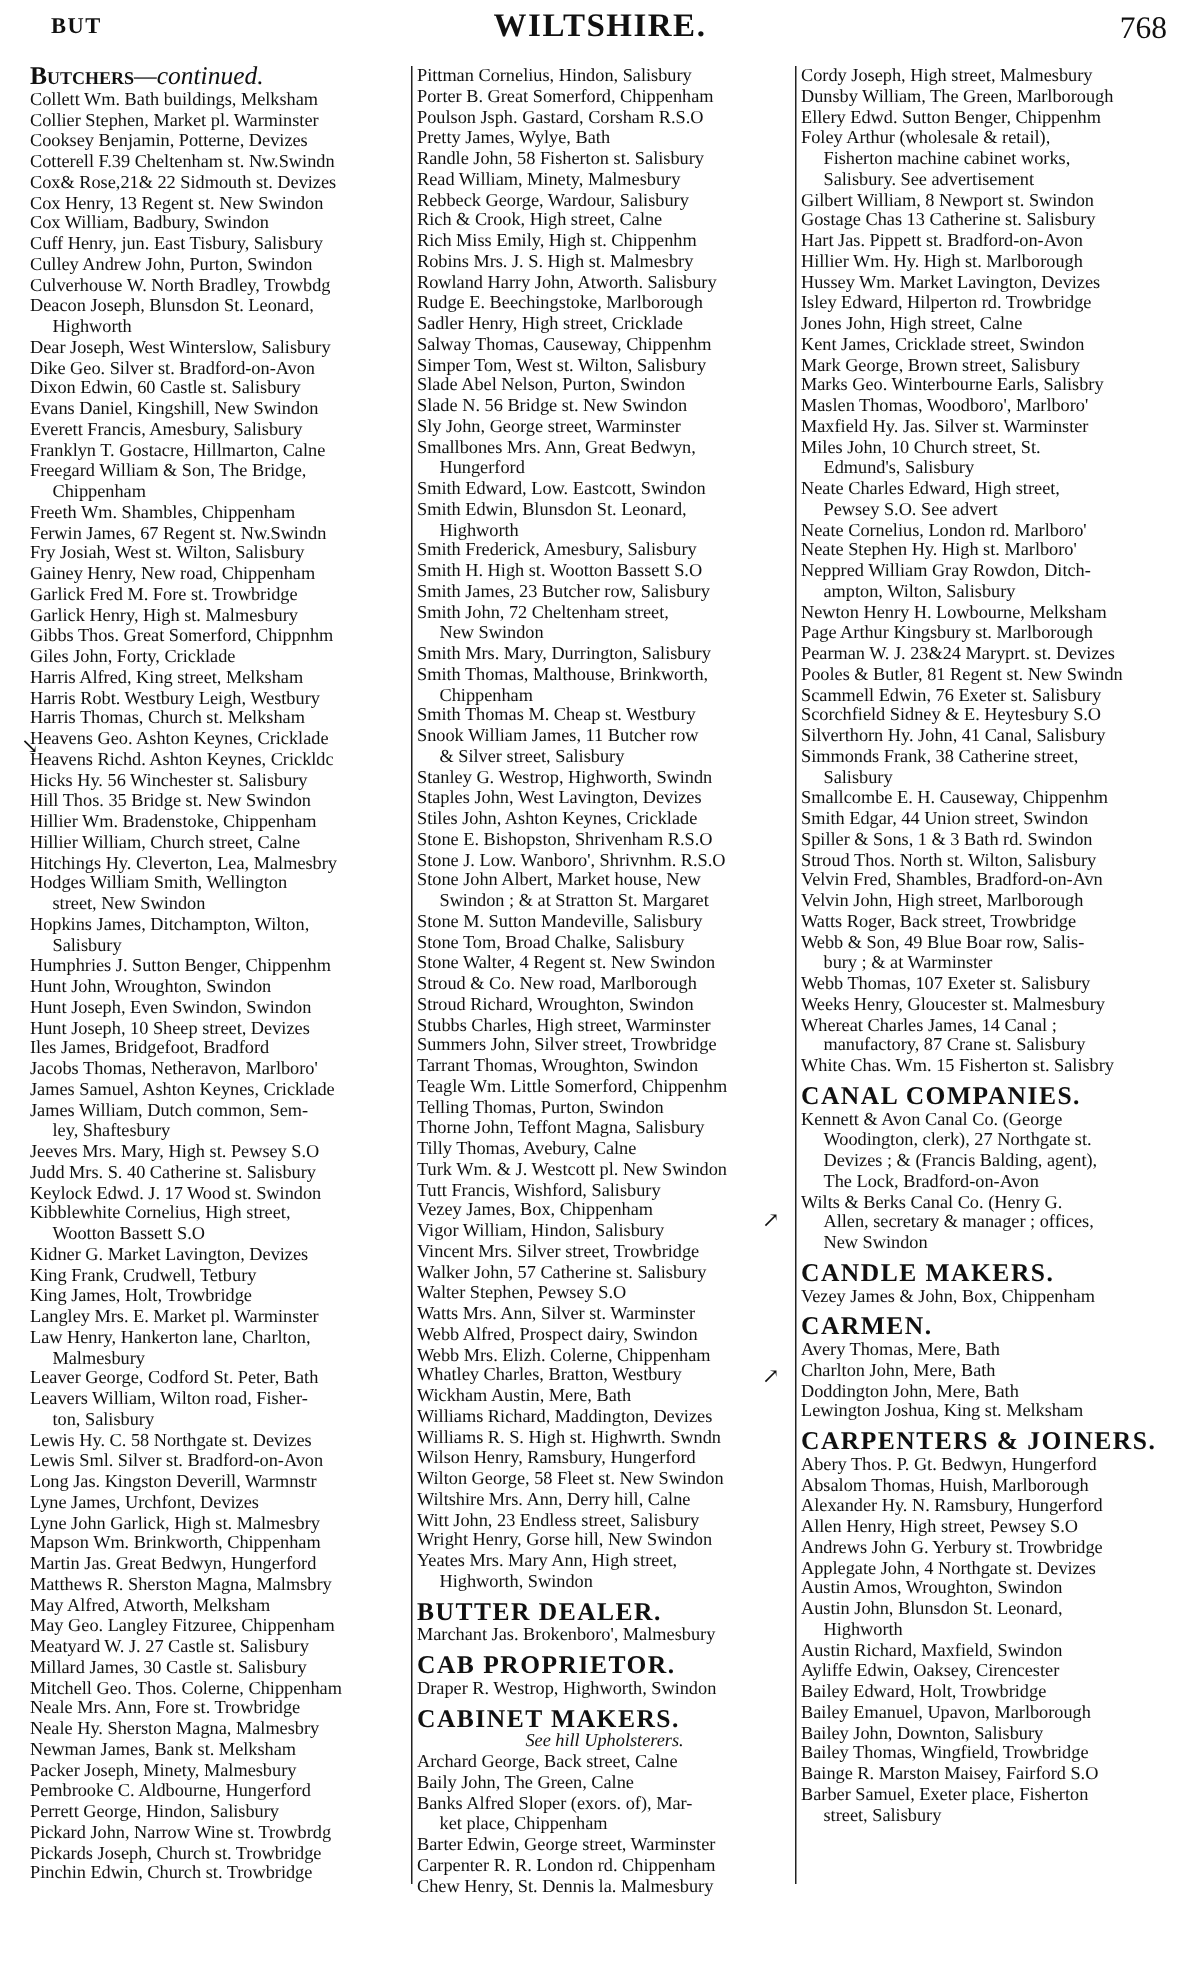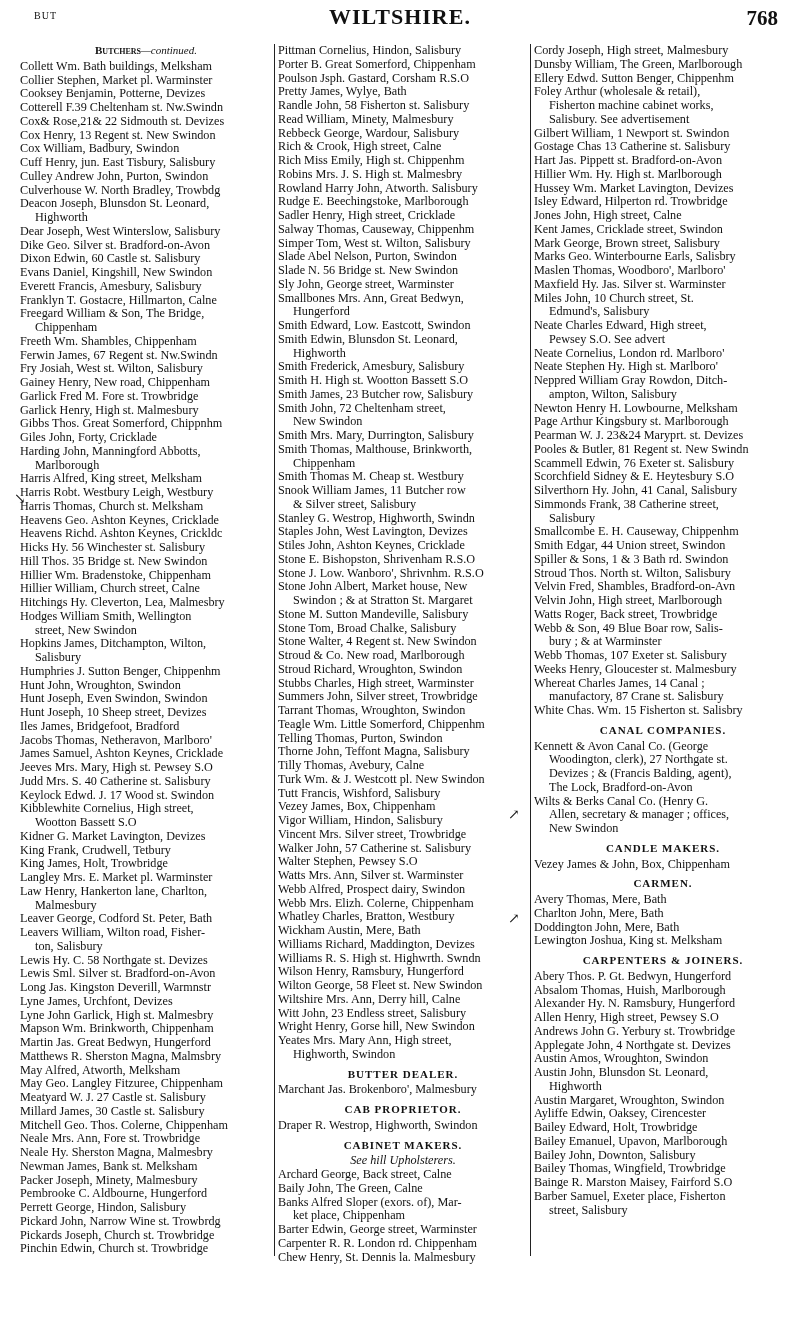--- a/index.html
+++ b/index.html
@@ -1,31 +1,31 @@
 <!DOCTYPE html>
 <html><head>
 <meta charset="utf-8">
 <style>
   html, body { margin: 0; padding: 0; background: #ffffff; }
   body { width: 800px; height: 1317px; position: relative; overflow: hidden;
          font-family: "Liberation Serif", "DejaVu Serif", serif; color: #111; }
   .header { position: absolute; top: 0; left: 0; width: 800px; height: 40px; }
-  .hdr-left { position: absolute; left: 34px; top: 10px; font-size: 10px; font-weight: normal; letter-spacing: 1px; text-align: center; }
+  .hdr-left { position: absolute; left: 34px; top: 10px; font-size: 15px; font-weight: bold; letter-spacing: 1px; text-align: center; }
   .hdr-center { position: absolute; left: 0; width: 800px; top: 4px; text-align: center; font-size: 22px; font-weight: bold; letter-spacing: 1px; }
-  .hdr-right { position: absolute; right: 22px; top: 6px; font-size: 21px; font-weight: bold; margin-left: 18px; }
+  .hdr-right { position: absolute; right: 22px; top: 6px; font-size: 21px; font-weight: normal; margin-left: 18px; }
   .col { position: absolute; top: 44px; font-size: 12.2px; line-height: 13.75px; white-space: nowrap; }
   .col-left { left: 20px; width: 252px; }
   .col-mid { left: 278px; width: 250px; font-family: Liberation Serif, serif; }
   .col-right { left: 534px; width: 258px; }
   .rule { position: absolute; top: 44px; width: 1px; background: #222; height: 1212px; }
   .rule-1 { left: 274px; }
   .rule-2 { left: 530px; }
   .entry { display: block; }
   .entry .cont { display: block; padding-left: 15px; }
-  .sec-head { display: block; text-align: center; font-weight: bold; letter-spacing: 1px; font-size: 11px; margin-top: 6px; margin-bottom: 2px; }
+  .sec-head { display: block; font-weight: bold; letter-spacing: 1px; font-size: 17px; margin-top: 6px; margin-bottom: 2px; }
   .sec-head.first { margin-top: 0; letter-spacing: 0; font-weight: normal; }
   .sec-head.first .sc { font-variant: small-caps; font-weight: bold; }
   .sec-note { display: block; text-align: center; font-style: italic; }
   .mark { position: absolute; font-size: 14px; color: #111; }
 </style>
 </head>
 <body>
 
 <div class="header">
   <span class="hdr-left">BUT</span>
@@ -58,40 +58,40 @@
       <span class="entry"><span>Franklyn T. Gostacre, Hillmarton, Calne</span></span>
       <span class="entry"><span>Freegard William &amp; Son, The Bridge,</span><span class="cont">Chippenham</span></span>
       <span class="entry"><span>Freeth Wm. Shambles, Chippenham</span></span>
       <span class="entry"><span>Ferwin James, 67 Regent st. Nw.Swindn</span></span>
       <span class="entry"><span>Fry Josiah, West st. Wilton, Salisbury</span></span>
       <span class="entry"><span>Gainey Henry, New road, Chippenham</span></span>
       <span class="entry"><span>Garlick Fred M. Fore st. Trowbridge</span></span>
       <span class="entry"><span>Garlick Henry, High st. Malmesbury</span></span>
       <span class="entry"><span>Gibbs Thos. Great Somerford, Chippnhm</span></span>
       <span class="entry"><span>Giles John, Forty, Cricklade</span></span>
-      <span class="entry"><span>Harding John, Manningford Abbotts,</span><span class="cont">Marlborough</span></span>
       <span class="entry"><span>Harris Alfred, King street, Melksham</span></span>
       <span class="entry"><span>Harris Robt. Westbury Leigh, Westbury</span></span>
       <span class="entry"><span>Harris Thomas, Church st. Melksham</span></span>
       <span class="entry"><span>Heavens Geo. Ashton Keynes, Cricklade</span></span>
       <span class="entry"><span>Heavens Richd. Ashton Keynes, Crickldc</span></span>
       <span class="entry"><span>Hicks Hy. 56 Winchester st. Salisbury</span></span>
       <span class="entry"><span>Hill Thos. 35 Bridge st. New Swindon</span></span>
       <span class="entry"><span>Hillier Wm. Bradenstoke, Chippenham</span></span>
       <span class="entry"><span>Hillier William, Church street, Calne</span></span>
       <span class="entry"><span>Hitchings Hy. Cleverton, Lea, Malmesbry</span></span>
       <span class="entry"><span>Hodges William Smith, Wellington</span><span class="cont">street, New Swindon</span></span>
       <span class="entry"><span>Hopkins James, Ditchampton, Wilton,</span><span class="cont">Salisbury</span></span>
       <span class="entry"><span>Humphries J. Sutton Benger, Chippenhm</span></span>
       <span class="entry"><span>Hunt John, Wroughton, Swindon</span></span>
       <span class="entry"><span>Hunt Joseph, Even Swindon, Swindon</span></span>
       <span class="entry"><span>Hunt Joseph, 10 Sheep street, Devizes</span></span>
       <span class="entry"><span>Iles James, Bridgefoot, Bradford</span></span>
       <span class="entry"><span>Jacobs Thomas, Netheravon, Marlboro'</span></span>
       <span class="entry"><span>James Samuel, Ashton Keynes, Cricklade</span></span>
+      <span class="entry"><span>James William, Dutch common, Sem-</span><span class="cont">ley, Shaftesbury</span></span>
       <span class="entry"><span>Jeeves Mrs. Mary, High st. Pewsey S.O</span></span>
       <span class="entry"><span>Judd Mrs. S. 40 Catherine st. Salisbury</span></span>
       <span class="entry"><span>Keylock Edwd. J. 17 Wood st. Swindon</span></span>
       <span class="entry"><span>Kibblewhite Cornelius, High street,</span><span class="cont">Wootton Bassett S.O</span></span>
       <span class="entry"><span>Kidner G. Market Lavington, Devizes</span></span>
       <span class="entry"><span>King Frank, Crudwell, Tetbury</span></span>
       <span class="entry"><span>King James, Holt, Trowbridge</span></span>
       <span class="entry"><span>Langley Mrs. E. Market pl. Warminster</span></span>
       <span class="entry"><span>Law Henry, Hankerton lane, Charlton,</span><span class="cont">Malmesbury</span></span>
       <span class="entry"><span>Leaver George, Codford St. Peter, Bath</span></span>
@@ -210,21 +210,21 @@
       <span class="entry"><span>Chew Henry, St. Dennis la. Malmesbury</span></span>
     </div>
 </div>
 
 <div class="col col-right">
   <div>
       <span class="entry"><span>Cordy Joseph, High street, Malmesbury</span></span>
       <span class="entry"><span>Dunsby William, The Green, Marlborough</span></span>
       <span class="entry"><span>Ellery Edwd. Sutton Benger, Chippenhm</span></span>
       <span class="entry"><span>Foley Arthur (wholesale &amp; retail),</span><span class="cont">Fisherton machine cabinet works,</span><span class="cont">Salisbury. See advertisement</span></span>
-      <span class="entry"><span>Gilbert William, 1 Newport st. Swindon</span></span>
+      <span class="entry"><span>Gilbert William, 8 Newport st. Swindon</span></span>
       <span class="entry"><span>Gostage Chas 13 Catherine st. Salisbury</span></span>
       <span class="entry"><span>Hart Jas. Pippett st. Bradford-on-Avon</span></span>
       <span class="entry"><span>Hillier Wm. Hy. High st. Marlborough</span></span>
       <span class="entry"><span>Hussey Wm. Market Lavington, Devizes</span></span>
       <span class="entry"><span>Isley Edward, Hilperton rd. Trowbridge</span></span>
       <span class="entry"><span>Jones John, High street, Calne</span></span>
       <span class="entry"><span>Kent James, Cricklade street, Swindon</span></span>
       <span class="entry"><span>Mark George, Brown street, Salisbury</span></span>
       <span class="entry"><span>Marks Geo. Winterbourne Earls, Salisbry</span></span>
       <span class="entry"><span>Maslen Thomas, Woodboro', Marlboro'</span></span>
@@ -274,21 +274,21 @@
   <span class="sec-head">CARPENTERS &amp; JOINERS.</span>
   <div>
       <span class="entry"><span>Abery Thos. P. Gt. Bedwyn, Hungerford</span></span>
       <span class="entry"><span>Absalom Thomas, Huish, Marlborough</span></span>
       <span class="entry"><span>Alexander Hy. N. Ramsbury, Hungerford</span></span>
       <span class="entry"><span>Allen Henry, High street, Pewsey S.O</span></span>
       <span class="entry"><span>Andrews John G. Yerbury st. Trowbridge</span></span>
       <span class="entry"><span>Applegate John, 4 Northgate st. Devizes</span></span>
       <span class="entry"><span>Austin Amos, Wroughton, Swindon</span></span>
       <span class="entry"><span>Austin John, Blunsdon St. Leonard,</span><span class="cont">Highworth</span></span>
-      <span class="entry"><span>Austin Margaret, Wroughton, Swindon</span></span>
+      <span class="entry"><span>Austin Richard, Maxfield, Swindon</span></span>
       <span class="entry"><span>Ayliffe Edwin, Oaksey, Cirencester</span></span>
       <span class="entry"><span>Bailey Edward, Holt, Trowbridge</span></span>
       <span class="entry"><span>Bailey Emanuel, Upavon, Marlborough</span></span>
       <span class="entry"><span>Bailey John, Downton, Salisbury</span></span>
       <span class="entry"><span>Bailey Thomas, Wingfield, Trowbridge</span></span>
       <span class="entry"><span>Bainge R. Marston Maisey, Fairford S.O</span></span>
       <span class="entry"><span>Barber Samuel, Exeter place, Fisherton</span><span class="cont">street, Salisbury</span></span>
     </div>
 </div>
 

